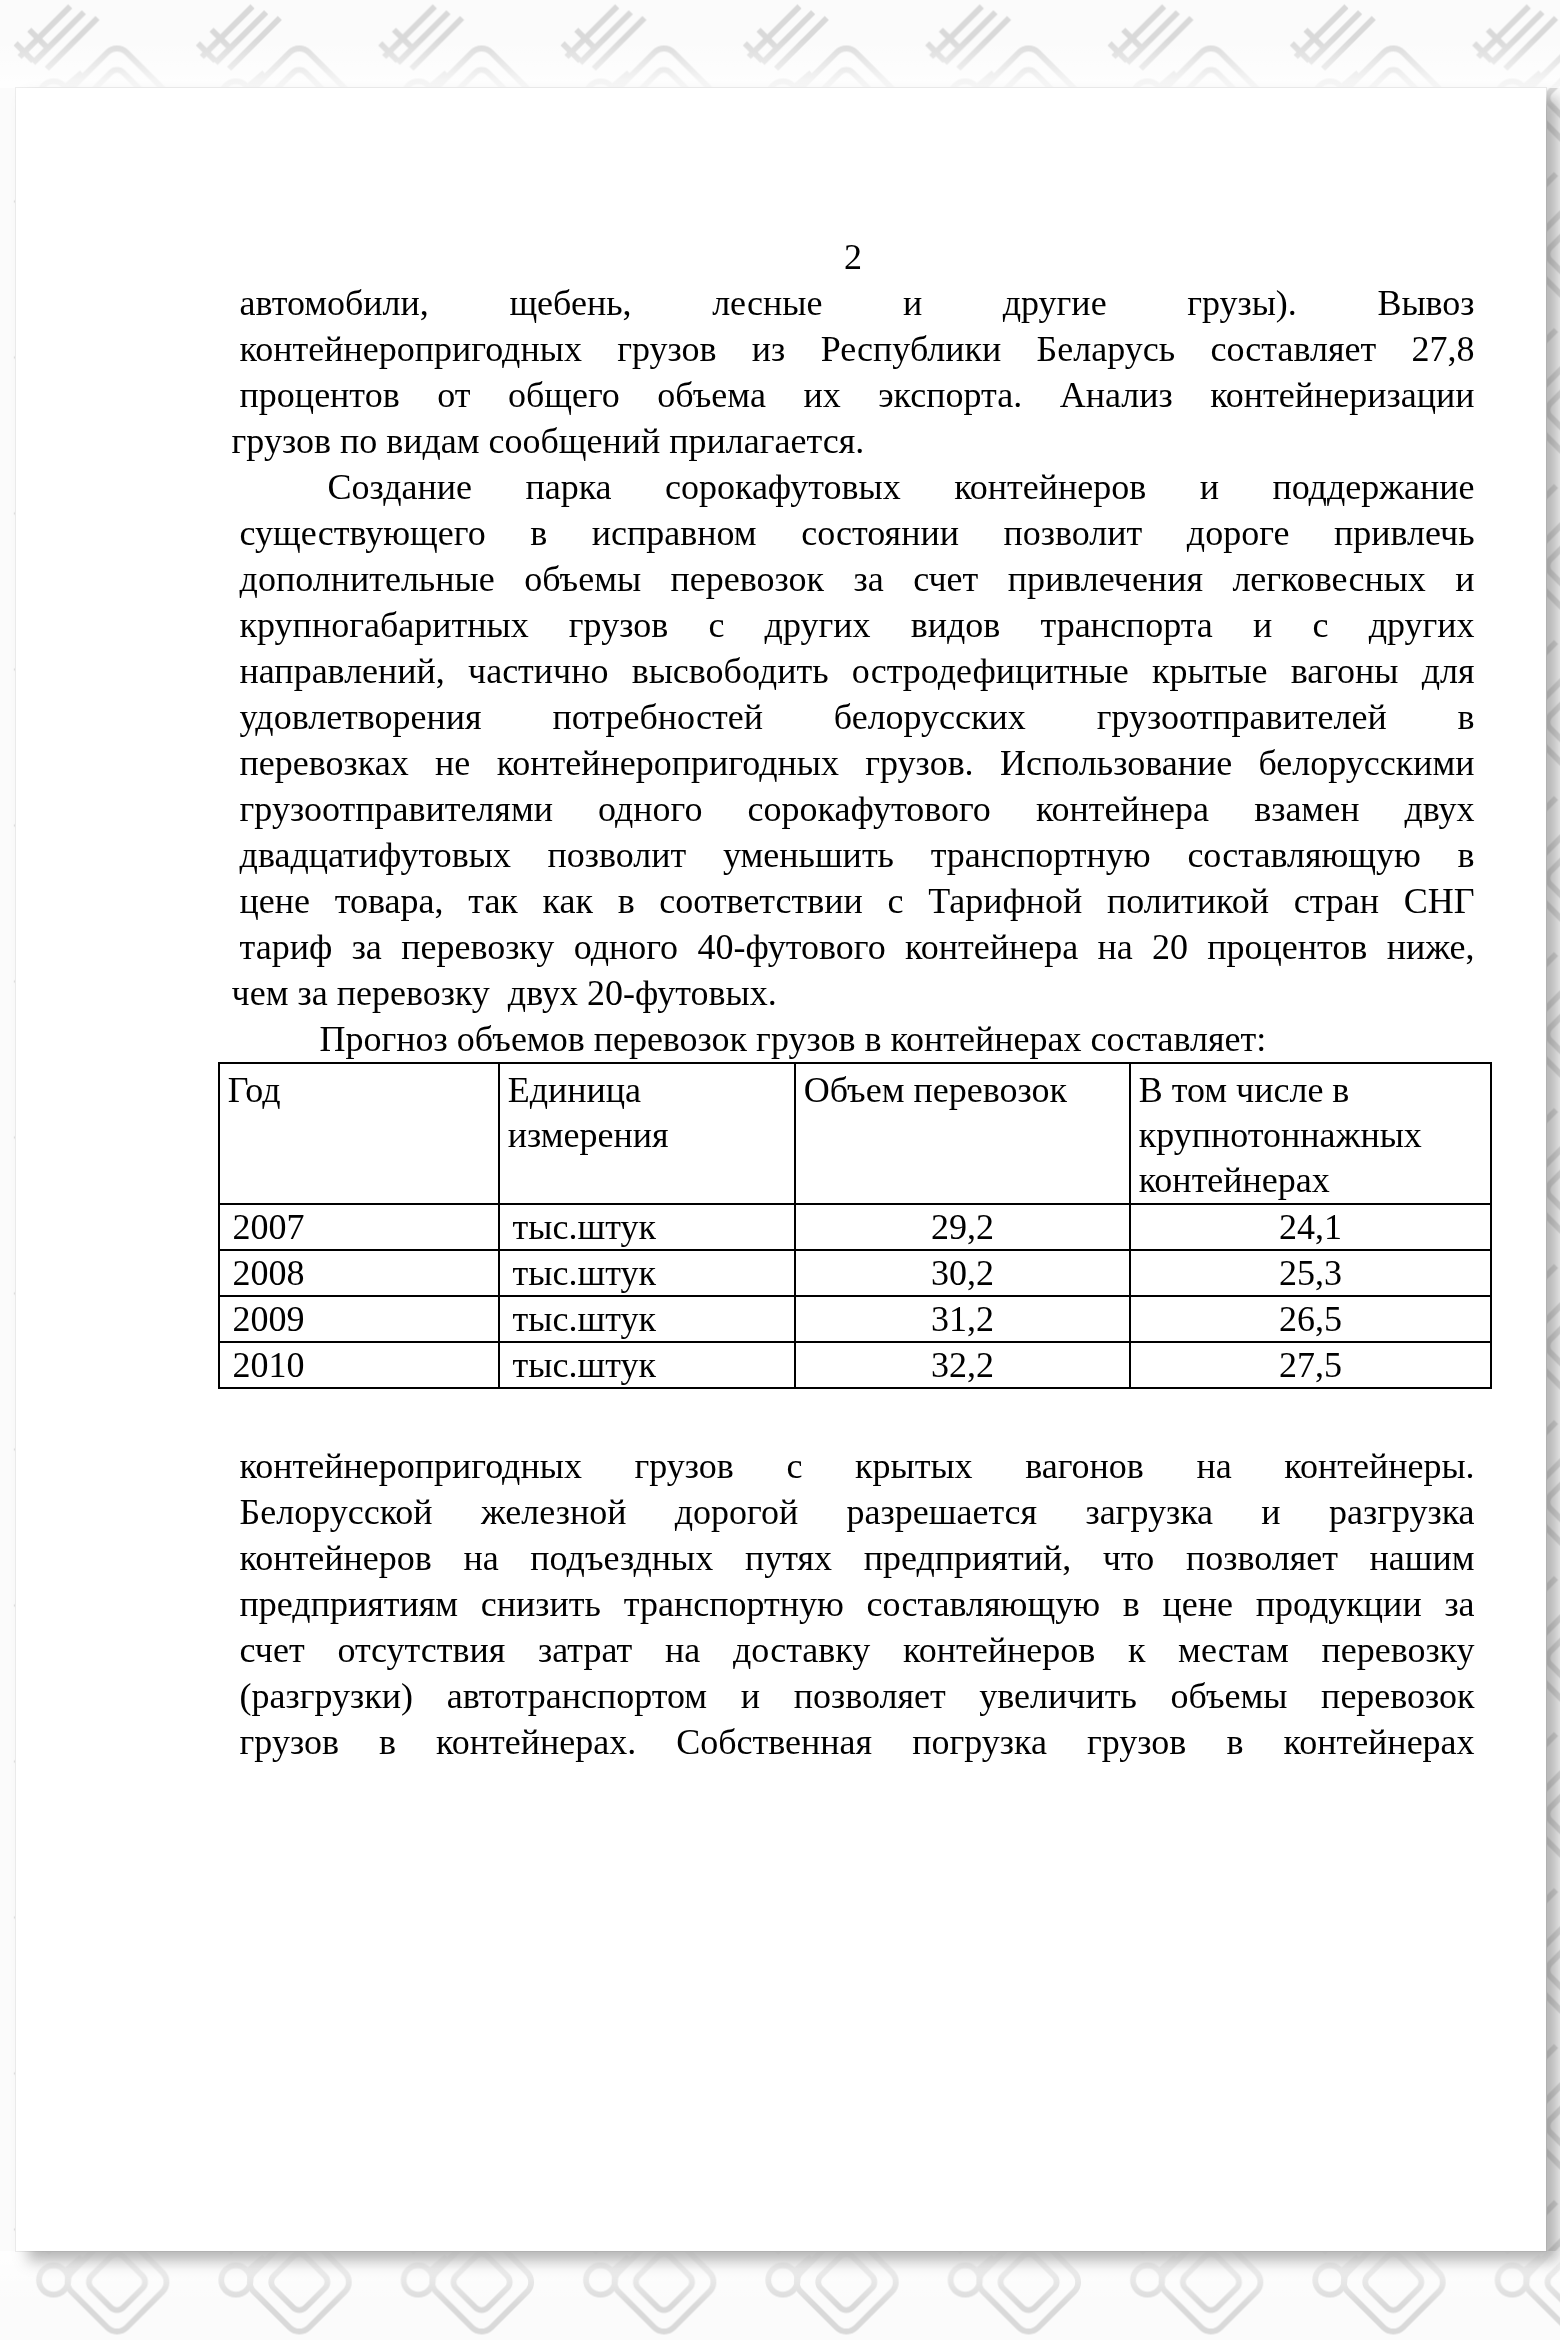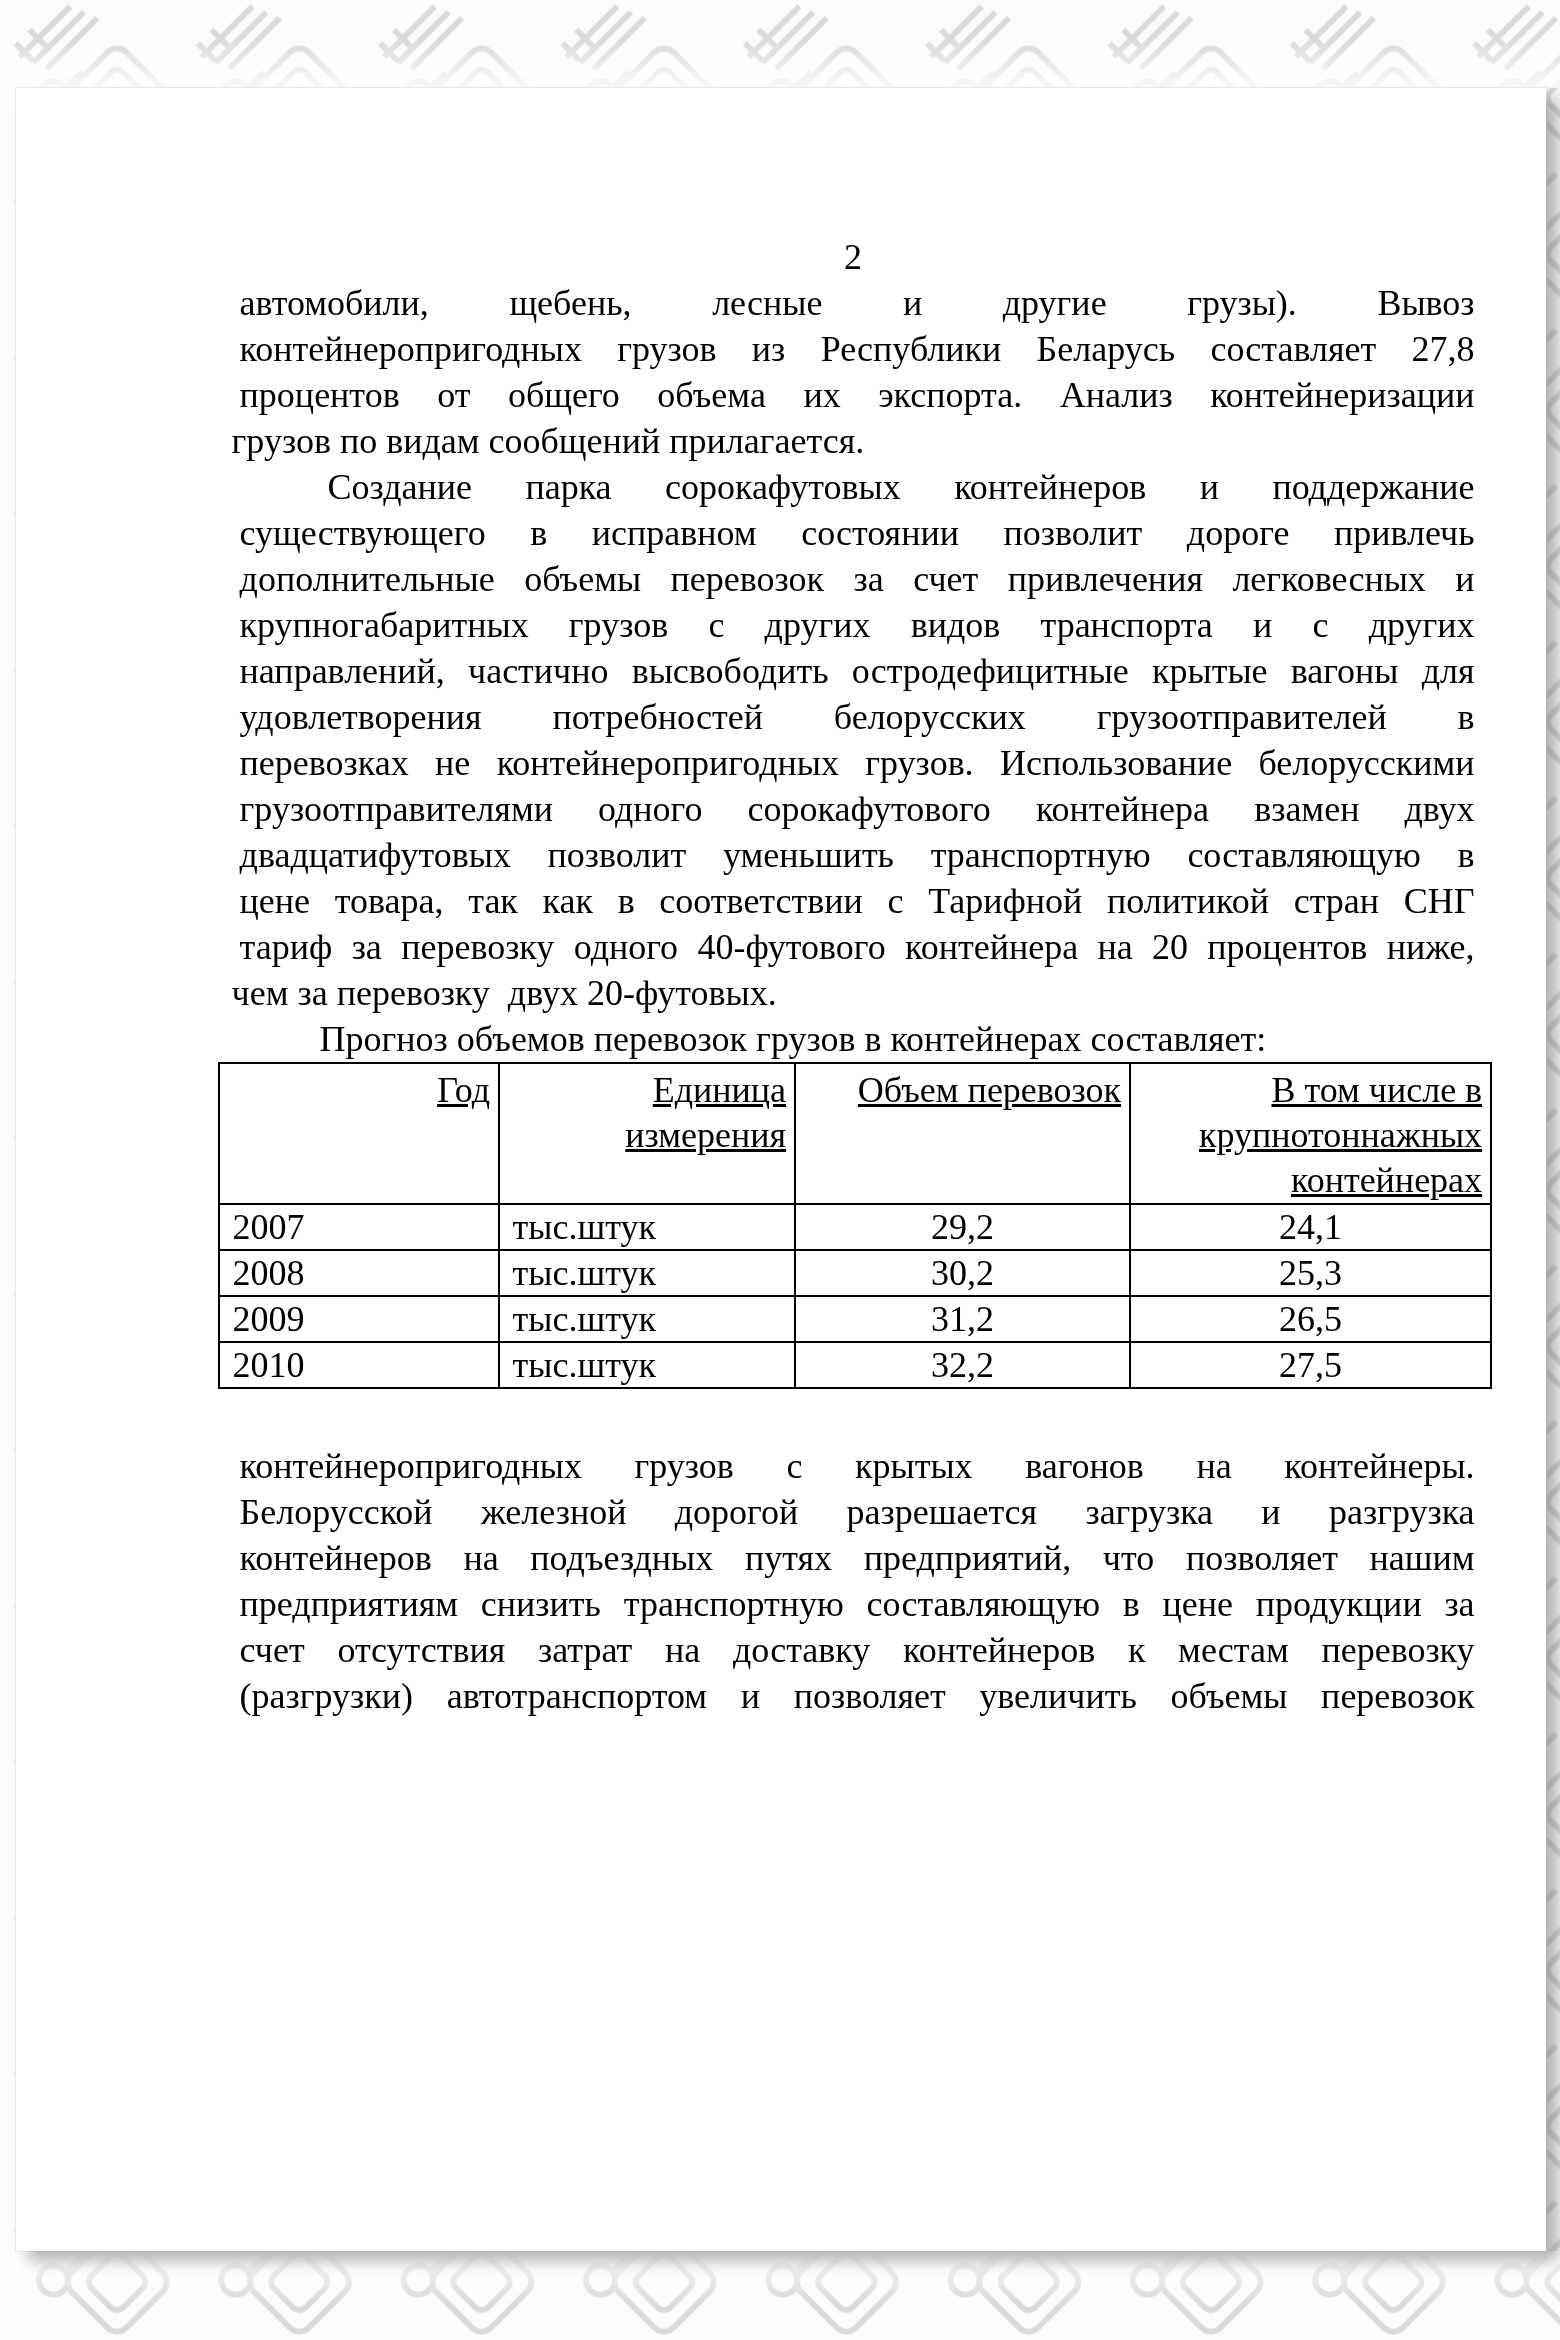--- a/index.html
+++ b/index.html
@@ -62,24 +62,23 @@
   table.data col.c3 { width: 335px; }
   table.data col.c4 { width: 361px; }
   table.data th, table.data td {
     border: 2px solid #000;
     font-weight: normal;
     overflow: hidden;
   }
   table.data tr.hdr th {
     height: 130px;
     vertical-align: top;
-    text-align: right;
+    text-align: left;
     line-height: 45px;
     padding: 3.9px 7.8px 0 7.8px;
-    text-decoration: underline;
   }
   table.data td {
     height: 44px;
     line-height: 44px;
     vertical-align: middle;
     padding: 0;
   }
   table.data td.al { text-align: left; padding-left: 12.7px; border-radius: 15px; }
   table.data td.ac { text-align: center; }
   table.data { border: 2.9px solid #000; }
@@ -187,18 +186,19 @@
     </table>
 
     <div class="after-table" id="paras-after">
         <div>
           <div class="line jl">контейнеропригодных грузов с крытых вагонов на контейнеры.</div>
           <div class="line jl">Белорусской железной дорогой разрешается загрузка и разгрузка</div>
           <div class="line jl">контейнеров на подъездных путях предприятий, что позволяет нашим</div>
           <div class="line jl">предприятиям снизить транспортную составляющую в цене продукции за</div>
           <div class="line jl">счет отсутствия затрат на доставку контейнеров к местам перевозку</div>
           <div class="line jl">(разгрузки) автотранспортом и позволяет увеличить объемы перевозок</div>
+          <div class="line jl">грузов в контейнерах. Собственная погрузка грузов в контейнерах</div>
         </div>
       </div>
 
   </div>
 </div>
 
 
 </body></html>

